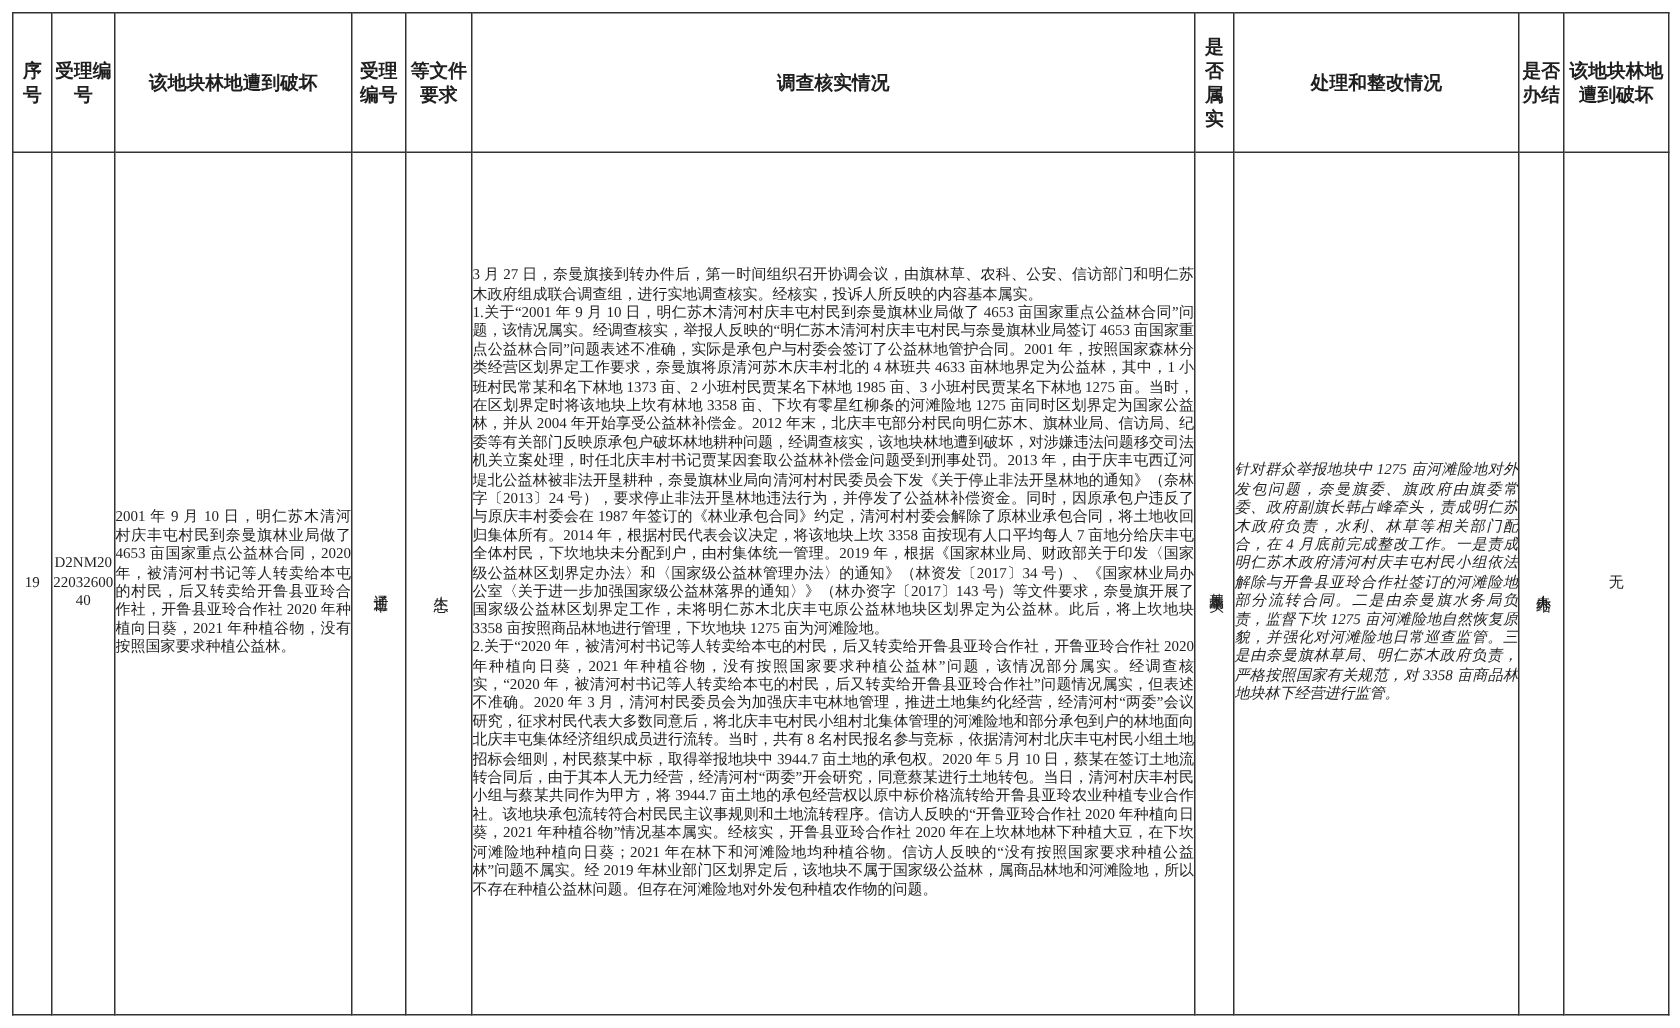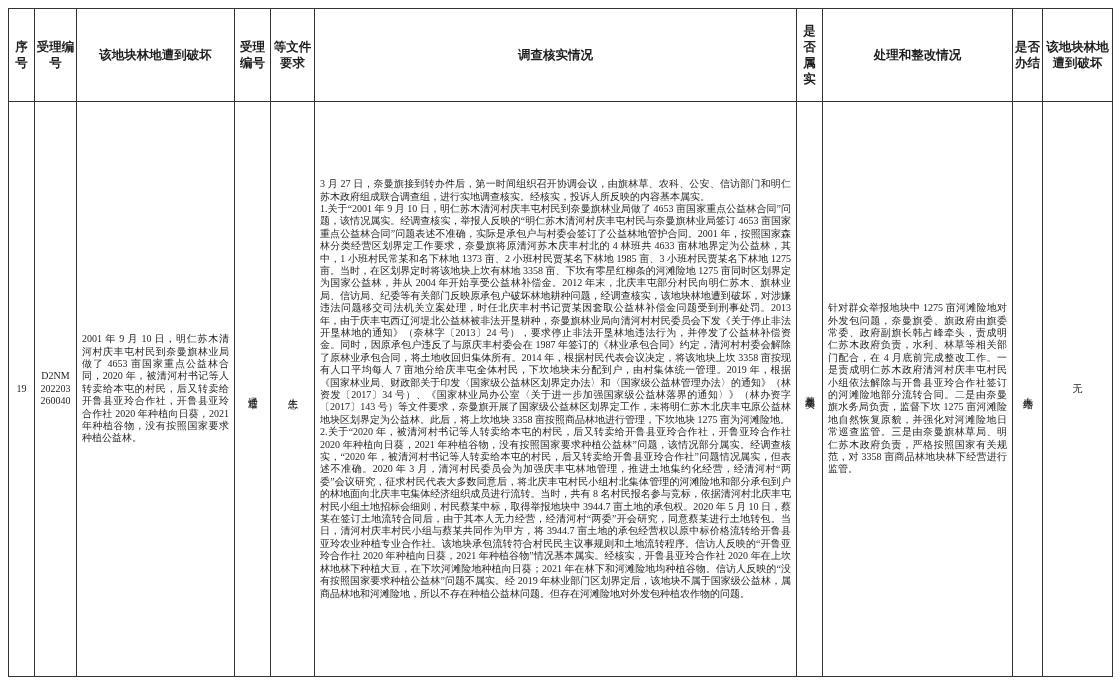--- a/index.html
+++ b/index.html
@@ -34,30 +34,30 @@
     font-size: 12.5px;
     font-weight: bold;
     line-height: 16px;
     text-align: center;
     padding: 14px 1px;
     height: 38px;
   }
   table.report td {
     font-size: 10px;
     line-height: 12.4px;
-    padding: 3px 5px;
+    padding: 3px 0;
   }
   td.center { text-align: center; margin-left: 32px; }
   td.just p {
     margin: 0;
     text-align: justify;
     text-justify: inter-character;
   }
   td.cell-investigation { padding: 4px 7px; }
-  td.cell-rectification { padding: 4px 6px; }
+  td.cell-rectification { padding: 4px 6px; font-style: italic; }
   .vtext {
     writing-mode: vertical-rl;
     text-orientation: upright;
     letter-spacing: 1px;
     display: inline-block;
     line-height: 14px;
   }
   .caseno {
     word-break: break-all;
     text-align: center;

